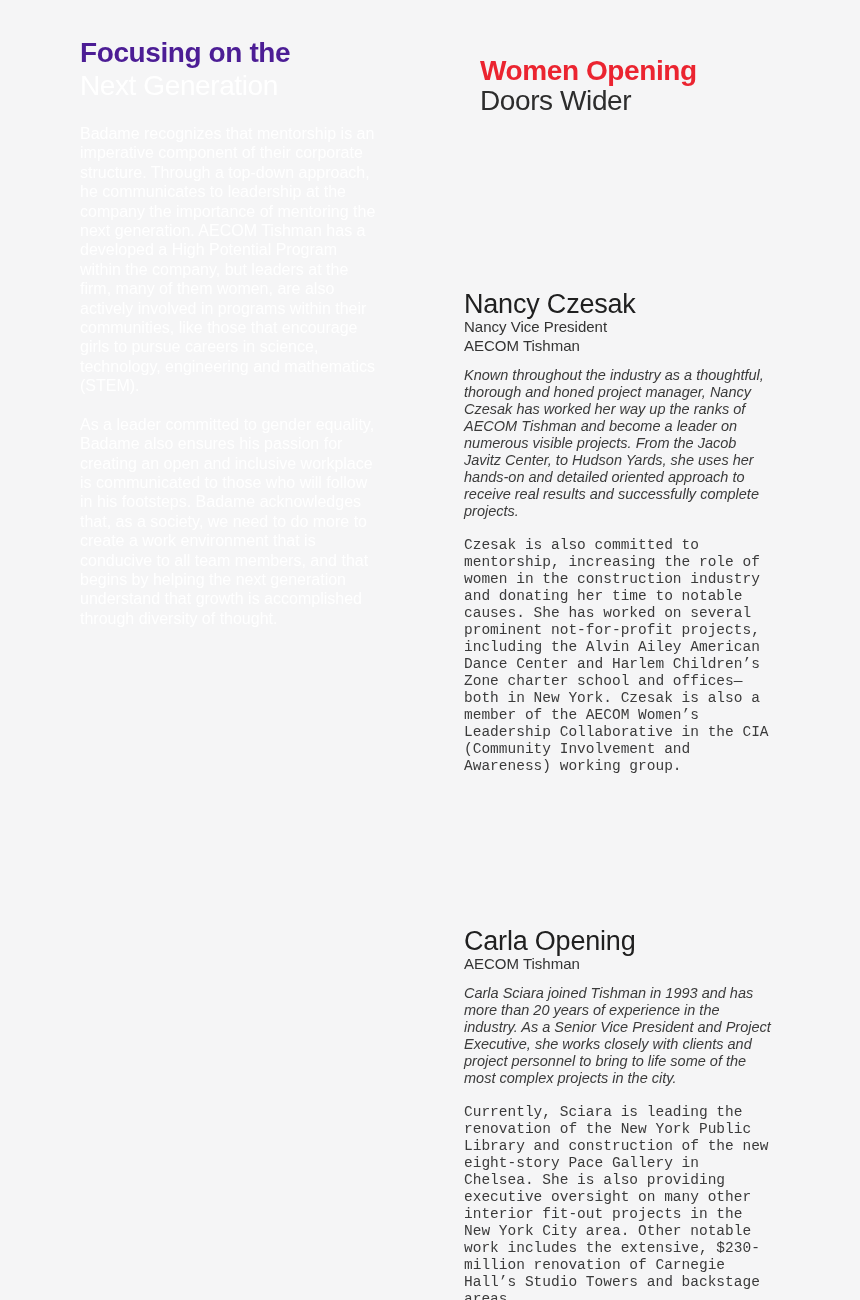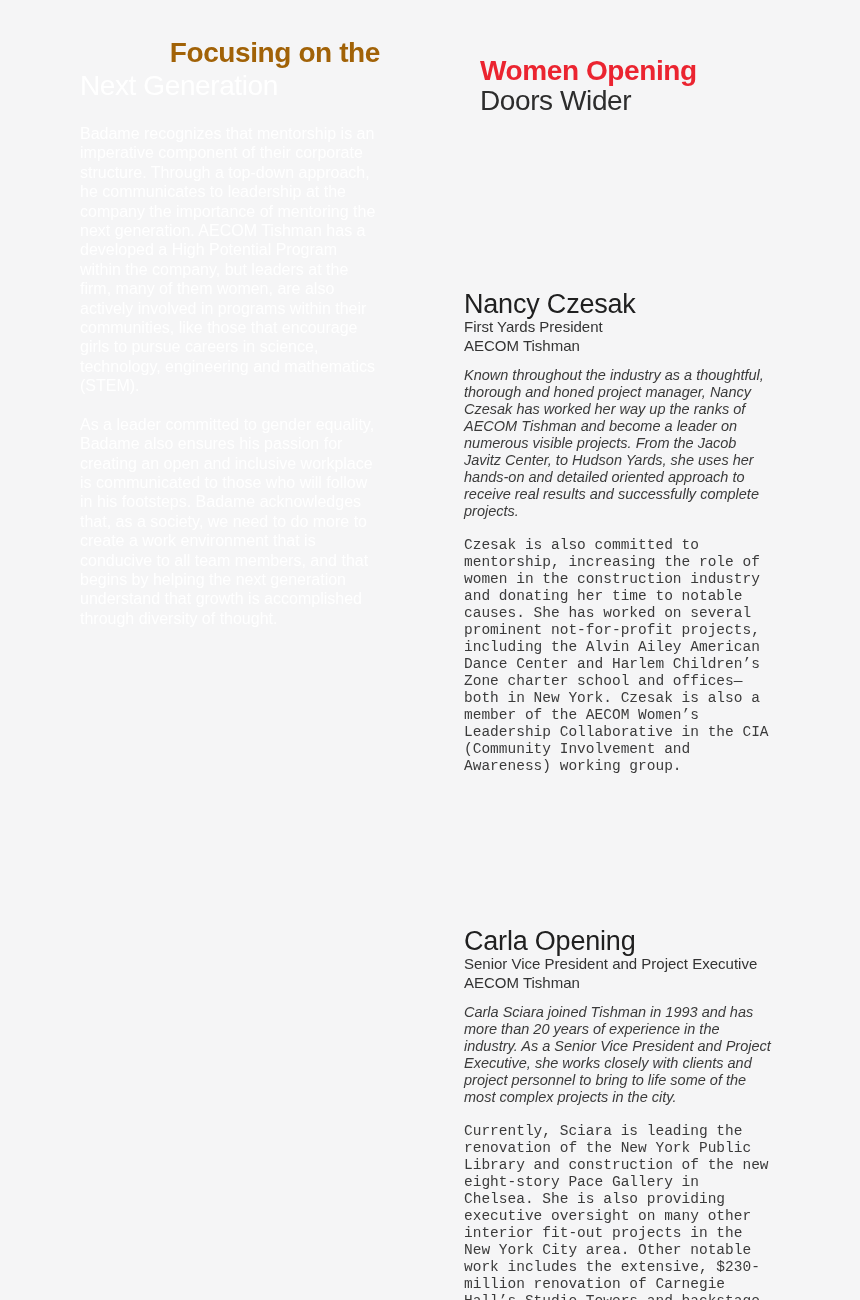--- a/index.html
+++ b/index.html
@@ -23,21 +23,21 @@
     top: 36px;
     width: 300px;
   }
   .headline {
     font-size: 28px;
     font-weight: bold;
     line-height: 33px;
     letter-spacing: -0.4px;
     margin: 0;
   }
-  .headline .hl-red    { color: #a16207; display: block; text-align: right; }
+  .headline .hl-red    { color: #4c1d95; display: block; }
   .headline .hl-white  { color: #ffffff; display: block; font-weight: normal; }
   .left-body {
     color: #ffffff;
     font-size: 16px;
     line-height: 19.4px;
     width: 296px;
   }
   .left-body p { margin: 0 0 19px 0; }
 
   
@@ -99,29 +99,28 @@
 
 <div class="col-right">
   <h1 class="headline-r">
     <span class="hl-red">Women Opening</span>
     <span class="hl-dark">Doors Wider</span>
   </h1>
 </div>
 
 <div class="profile profile-nancy">
   <h2 class="profile-name">Nancy Czesak</h2>
-  <div class="profile-title">First Yards President</div>
+  <div class="profile-title">Nancy Vice President</div>
   <div class="profile-company">AECOM Tishman</div>
   <div class="profile-body">
     <p class="first">Known throughout the industry as a thoughtful, thorough and honed project manager, Nancy Czesak has worked her way up the ranks of AECOM Tishman and become a leader on numerous visible projects. From the Jacob Javitz Center, to Hudson Yards, she uses her hands-on and detailed oriented approach to receive real results and successfully complete projects.</p>
     <p class="second">Czesak is also committed to mentorship, increasing the role of women in the construction industry and donating her time to notable causes. She has worked on several prominent not-for-profit projects, including the Alvin Ailey American Dance Center and Harlem Children’s Zone charter school and offices—both in New York. Czesak is also a member of the AECOM Women’s Leadership Collaborative in the CIA (Community Involvement and Awareness) working group.</p>
   </div>
 </div>
 
 <div class="profile profile-carla">
   <h2 class="profile-name">Carla Opening</h2>
-  <div class="profile-title">Senior Vice President and Project Executive</div>
   <div class="profile-company">AECOM Tishman</div>
   <div class="profile-body">
     <p class="first">Carla Sciara joined Tishman in 1993 and has more than 20 years of experience in the industry. As a Senior Vice President and Project Executive, she works closely with clients and project personnel to bring to life some of the most complex projects in the city.</p>
     <p class="second">Currently, Sciara is leading the renovation of the New York Public Library and construction of the new eight-story Pace Gallery in Chelsea. She is also providing executive oversight on many other interior fit-out projects in the New York City area. Other notable work includes the extensive, $230-million renovation of Carnegie Hall’s Studio Towers and backstage areas.</p>
   </div>
 </div>
 
 </body></html>

